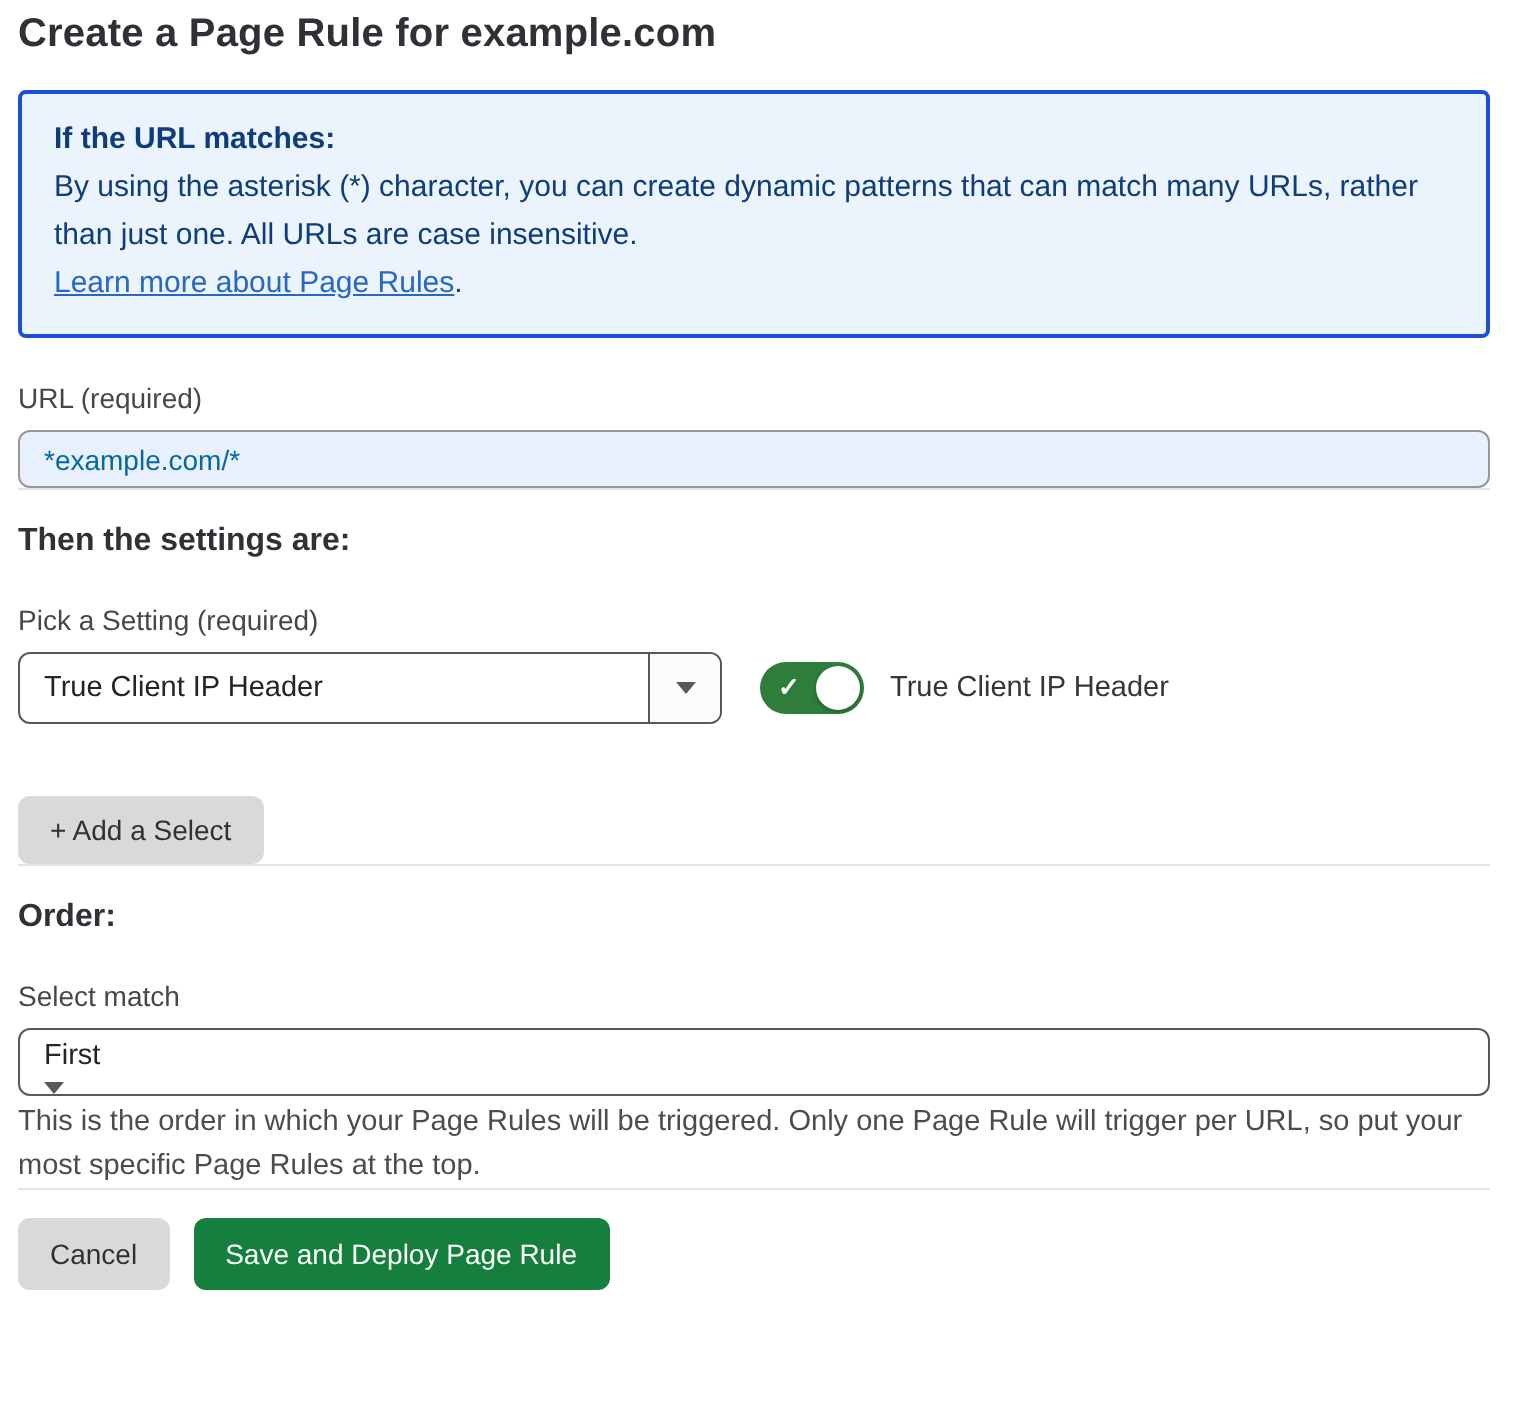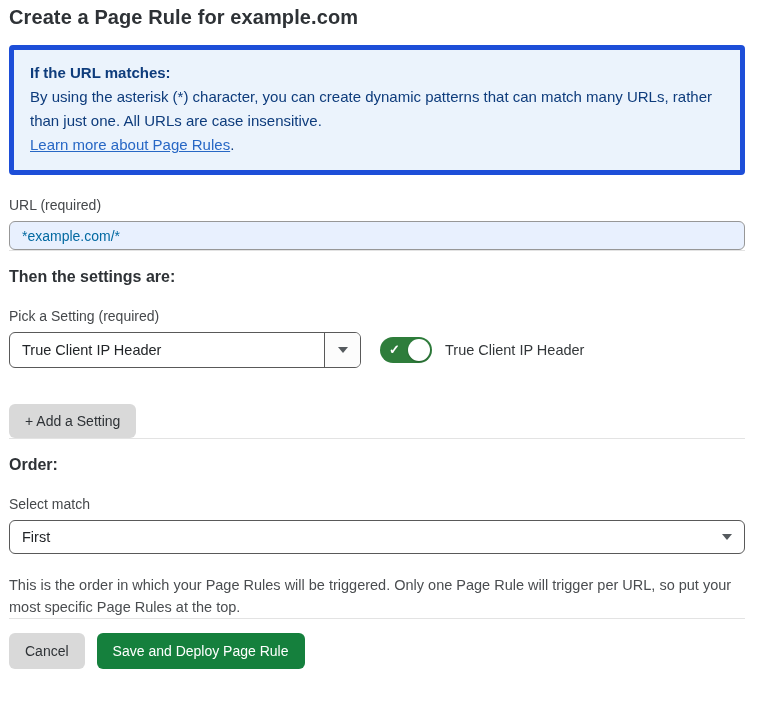--- a/index.html
+++ b/index.html
@@ -17,21 +17,21 @@
   h1.page-title {
     font-size: 20px;
     font-weight: 700;
     color: #2e3236;
     margin: 0 0 16px 0;
     letter-spacing: 0.1px;
   }
 
   .info-box {
     background: #ebf3fc;
-    border: 5px solid #1d4ed8;
+    border: 2px solid #1d4ed8;
     border-radius: 4px;
     padding: 11px 16px 13px 16px;
     font-size: 15px;
     line-height: 24px;
     color: #0e3c7c;
   }
   .info-heading { font-weight: 700; }
   .info-link-row { }
   .info-link {
     color: #2767c5;
@@ -168,33 +168,34 @@
   .btn-gray { background: #d9d9d9; }
   .btn-add {
     margin-top: 36px;
     padding: 9px 16px;
   }
 
   .combo-full {
     width: 100%;
     height: 34px;
     margin-top: 0;
+    flex-direction: column;
   }
   .combo-full .combo-arrow-plain {
     display: flex;
     align-items: center;
     justify-content: center;
     width: 34px;
   }
 
   .help-text {
     font-size: 14.5px;
     line-height: 22px;
     color: #4a4d50;
-    margin: 20px 0 0 0;
+    margin: 2px 0 0 0;
   }
 
   .footer-row {
     display: flex;
     align-items: flex-end;
     gap: 12px;
     margin-top: 14px;
   }
   .footer-row .btn { padding: 10px 16px; }
   .btn-primary {
@@ -236,21 +237,21 @@
     </div>
     <div class="toggle-group">
       <div class="toggle" aria-checked="true">
         <span class="check-glyph">✓</span>
         <span class="knob"></span>
       </div>
       <span class="toggle-label">True Client IP Header</span>
     </div>
   </div>
 
-  <button class="btn btn-gray btn-add">+ Add a Setting</button>
+  <button class="btn btn-gray btn-add">+ Add a Select</button>
 
   <hr class="divider hr-2">
 
   <h2 class="section-heading">Order:</h2>
 
   <label class="field-label">Select match</label>
 
   <div class="combo combo-full">
     <span class="combo-value">First</span>
     <span class="combo-arrow-plain">

